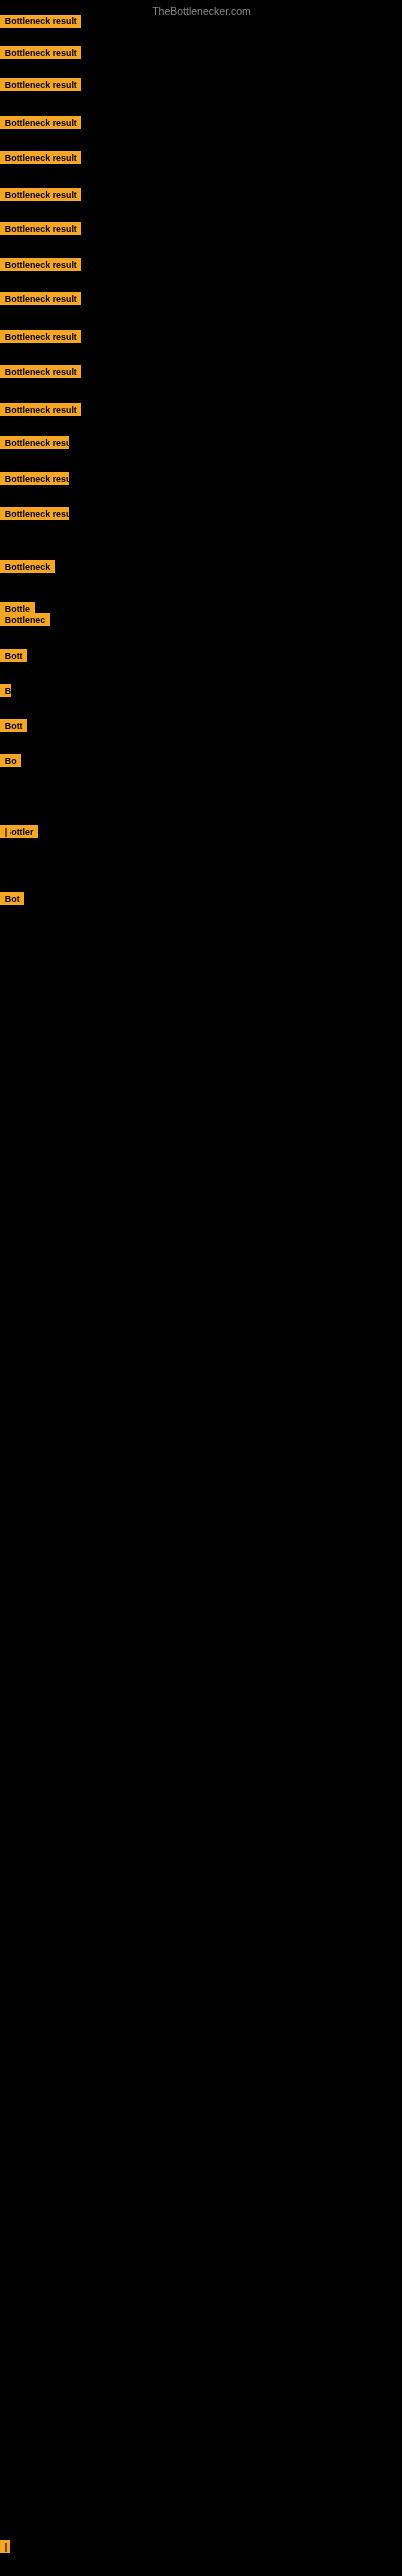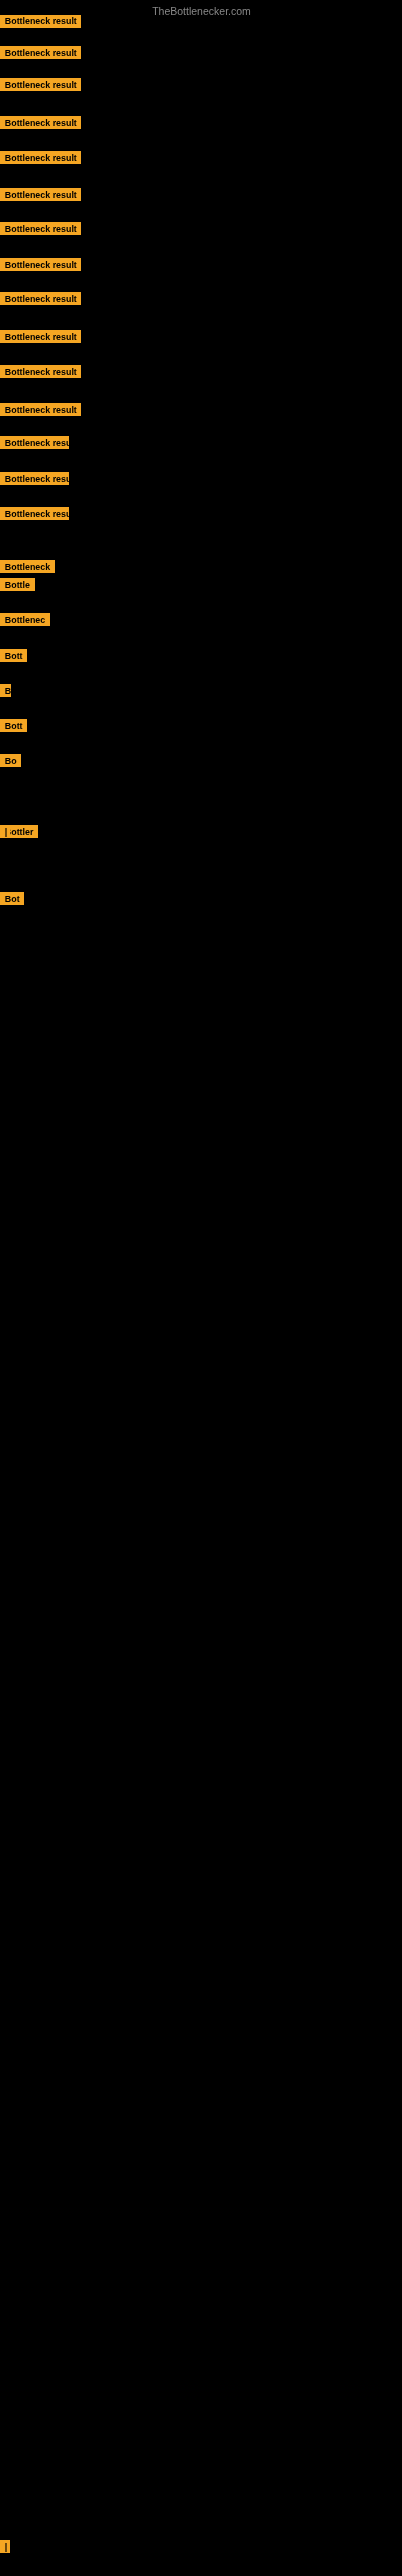--- a/index.html
+++ b/index.html
@@ -58,21 +58,21 @@
     <div class="result-row" style="top: 222px;"><span class="bottleneck-badge" style="max-width: 81px;">Bottleneck result</span></div>
     <div class="result-row" style="top: 258px;"><span class="bottleneck-badge" style="max-width: 81px;">Bottleneck result</span></div>
     <div class="result-row" style="top: 292px;"><span class="bottleneck-badge" style="max-width: 81px;">Bottleneck result</span></div>
     <div class="result-row" style="top: 330px;"><span class="bottleneck-badge" style="max-width: 81px;">Bottleneck result</span></div>
     <div class="result-row" style="top: 365px;"><span class="bottleneck-badge" style="max-width: 81px;">Bottleneck result</span></div>
     <div class="result-row" style="top: 403px;"><span class="bottleneck-badge" style="max-width: 81px;">Bottleneck result</span></div>
     <div class="result-row" style="top: 436px;"><span class="bottleneck-badge" style="max-width: 69px;">Bottleneck resu</span></div>
     <div class="result-row" style="top: 472px;"><span class="bottleneck-badge" style="max-width: 69px;">Bottleneck resu</span></div>
     <div class="result-row" style="top: 507px;"><span class="bottleneck-badge" style="max-width: 69px;">Bottleneck resu</span></div>
     <div class="result-row" style="top: 560px;"><span class="bottleneck-badge" style="max-width: 61px;">Bottleneck</span></div>
-    <div class="result-row" style="top: 578px;"><span class="bottleneck-badge" style="max-width: 45px;">Bottle</span></div>
+    <div class="result-row" style="top: 602px;"><span class="bottleneck-badge" style="max-width: 45px;">Bottle</span></div>
     <div class="result-row" style="top: 613px;"><span class="bottleneck-badge" style="max-width: 58px;">Bottlenec</span></div>
     <div class="result-row" style="top: 649px;"><span class="bottleneck-badge" style="max-width: 32px;">Bott</span></div>
     <div class="result-row" style="top: 684px;"><span class="bottleneck-badge" style="max-width: 11.3px;">B</span></div>
     <div class="result-row" style="top: 719px;"><span class="bottleneck-badge" style="max-width: 34px;">Bott</span></div>
     <div class="result-row" style="top: 754px;"><span class="bottleneck-badge" style="max-width: 22.5px;">Bo</span></div>
     <div class="result-row" style="top: 790px; margin-top: 35px;"><span class="bottleneck-badge" style="max-width: 45px;">Bottler</span></div>
     <div class="result-row" style="top: 825px;"><span class="bottleneck-badge" style="max-width: 6.4px;">|</span></div>
     <div class="result-row" style="top: 860px; margin-top: 32px;"><span class="bottleneck-badge" style="max-width: 27px;">Bot</span></div>
     <div class="result-row" style="top: 2540px;"><span class="bottleneck-badge" style="max-width: 6.4px;">|</span></div>
   </div>

